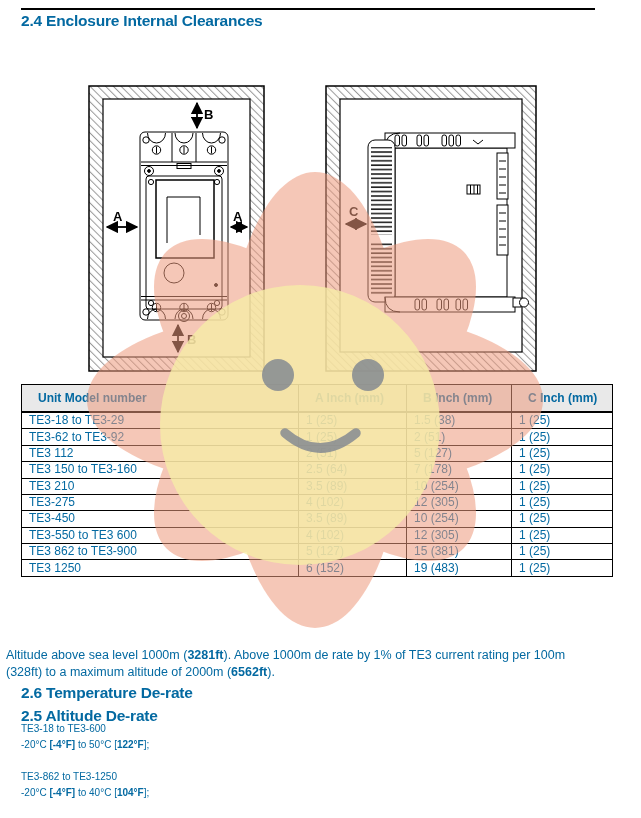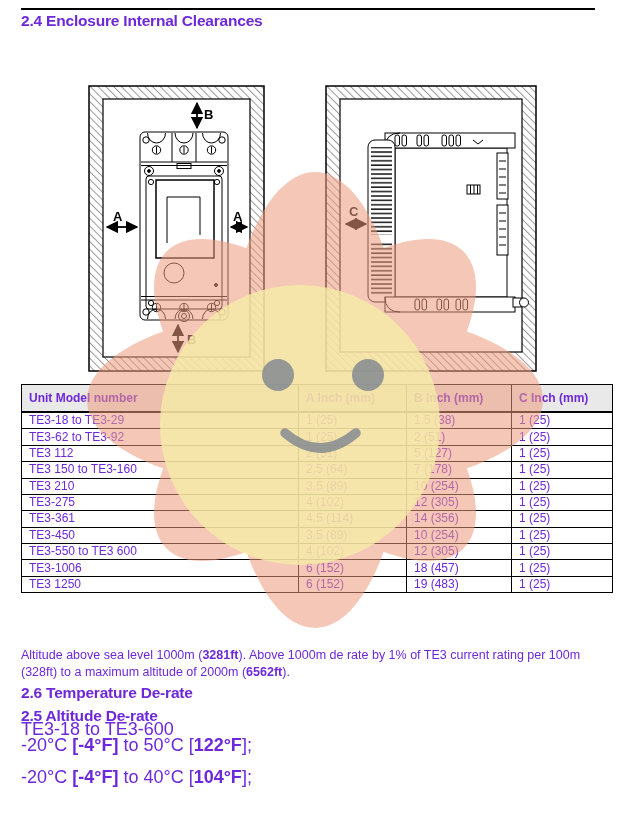--- a/index.html
+++ b/index.html
@@ -1,39 +1,39 @@
 <!DOCTYPE html>
 <html><head>
 <meta charset="utf-8">
 <style>
   html,body { margin:0; padding:0; background:#fff; }
   .page { position:relative; width:641px; height:818px; background:#fff;
-          font-family:"Liberation Sans", sans-serif; color:#6d28d9; overflow:hidden; }
+          font-family:"Liberation Sans", sans-serif; color:#0369a1; overflow:hidden; }
 
   .rule { position:absolute; left:21px; top:8px; width:574px; height:0; border-top:2px solid #000; }
 
   h1.s24 { position:absolute; left:21px; top:12px; margin:0; font-size:15.5px; font-weight:bold; letter-spacing:-0.2px; }
   h2.sec { position:absolute; left:21px; margin:0; font-size:15.5px; font-weight:bold; letter-spacing:-0.2px; }
   h2.s25 { top:662px;margin-top:45px; }
   h2.s26 { top:684px; }
 
   .fig-front { position:absolute; left:88px; top:85px; }
   .fig-side  { position:absolute; left:325px; top:85px; }
   svg text.dim { font-family:"Liberation Sans", sans-serif; font-size:13px; font-weight:bold; fill:#000; }
 
   table.clear { position:absolute; left:21px; top:384px; width:591px;
                 border-collapse:collapse; table-layout:fixed; font-size:12px; }
   table.clear th { background:#e9e9e9; border:1px solid #000; border-bottom:2.5px solid #000;
-                   font-weight:bold; text-align:left; padding:6px 2px 6px 7px; font-size:12px; }
+                   font-weight:bold; text-align:left; padding:6px 2px 6px 16px; font-size:12px; }
   table.clear td { border:1px solid #000; padding:1.2px 2px 1.2px 7px; line-height:13px;
                    white-space:nowrap; overflow:hidden; }
 
-  p.alt { position:absolute; left:21px; top:647px; width:584px; margin:0;
+  p.alt { position:absolute; left:6px; top:647px; width:584px; margin:0;
           font-size:12.5px; line-height:16.5px; }
-  .temp { position:absolute; left:21px; font-size:18px; line-height:16.3px; }
+  .temp { position:absolute; left:21px; font-size:10px; line-height:16.3px; }
   .temp1 { top:721px; }
   .temp2 { top:769px; }
 
   .watermark { position:absolute; left:75px; top:160px; width:480px; height:480px;
                z-index:5; pointer-events:none; }
 </style>
 </head>
 <body>
 
 <div class="page">
@@ -214,61 +214,56 @@
           <td>10 (254)</td>
           <td>1 (25)</td>
         </tr>
       <tr>
           <td>TE3-275</td>
           <td>4 (102)</td>
           <td>12 (305)</td>
           <td>1 (25)</td>
         </tr>
       <tr>
-          <td>TE3-361</td>
-          <td>4.5 (114)</td>
-          <td>14 (356)</td>
-          <td>1 (25)</td>
-        </tr>
-      <tr>
           <td>TE3-450</td>
           <td>3.5 (89)</td>
           <td>10 (254)</td>
           <td>1 (25)</td>
         </tr>
       <tr>
           <td>TE3-550 to TE3 600</td>
           <td>4 (102)</td>
           <td>12 (305)</td>
           <td>1 (25)</td>
         </tr>
       <tr>
-          <td>TE3-1006</td>
-          <td>6 (152)</td>
-          <td>18 (457)</td>
+          <td>TE3 862 to TE3-900</td>
+          <td>5 (127)</td>
+          <td>15 (381)</td>
           <td>1 (25)</td>
         </tr>
       <tr>
           <td>TE3 1250</td>
           <td>6 (152)</td>
           <td>19 (483)</td>
           <td>1 (25)</td>
         </tr>
     </tbody>
   </table>
 
   <h2 class="sec s25">2.5 Altitude De-rate</h2>
   <p class="alt"><span>Altitude above sea level 1000m (</span><b>3281ft</b><span>). Above 1000m de rate by 1% of TE3 current rating per 100m (328ft) to a maximum altitude of 2000m (</span><b>6562ft</b><span>).</span></p>
 
   <h2 class="sec s26">2.6 Temperature De-rate</h2>
   <div class="temp temp1">
     <div>TE3-18 to TE3-600</div>
     <div><span>-20°C </span><b>[-4°F]</b><span> to 50°C [</span><b>122°F</b><span>];</span></div>
   </div>
   <div class="temp temp2">
+    <div>TE3-862 to TE3-1250</div>
     <div><span>-20°C </span><b>[-4°F]</b><span> to 40°C [</span><b>104°F</b><span>];</span></div>
   </div>
 
   <svg class="watermark" width="480" height="480" viewBox="0 0 480 480">
     <g opacity="0.55" fill="#ee9b7e">
       <ellipse cx="240" cy="240" rx="92" ry="228"></ellipse>
       <ellipse cx="240" cy="240" rx="228" ry="92"></ellipse>
       <ellipse cx="240" cy="240" rx="88" ry="210" transform="rotate(45 240 240)"></ellipse>
       <ellipse cx="240" cy="240" rx="88" ry="210" transform="rotate(-45 240 240)"></ellipse>
     </g>

